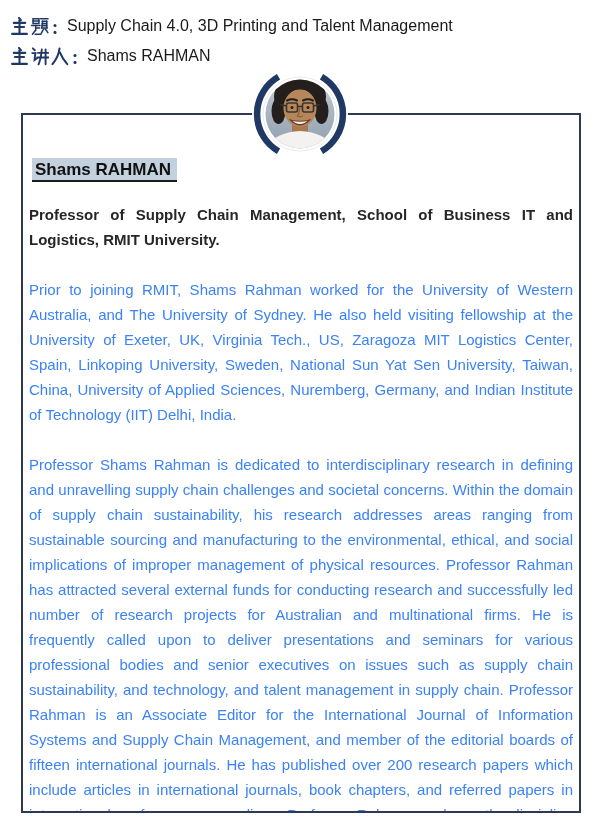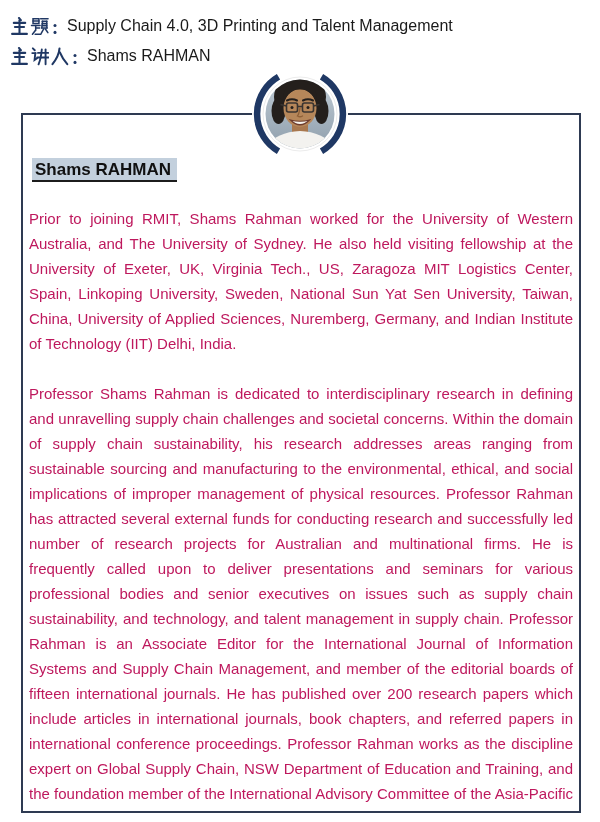--- a/index.html
+++ b/index.html
@@ -18,21 +18,21 @@
   
   .photo{position:absolute;left:245px;top:59px;width:110px;height:110px;z-index:3;}
 
   
   .bio-card{position:absolute;left:21px;top:113px;width:544px;height:652px;
             border:2px solid #2e3a52;padding:44px 6px 0 6px;z-index:1;overflow:hidden;background:#fff;}
   .bio-name{margin:0 0 0 3px;font-size:17px;font-weight:700;color:#111;line-height:22px;}
   .hl{background:#c3d0dd;border-bottom:2px solid #1c1c1c;padding:2px 6px 1px 3px;}
   .bio-card p{font-size:15px;line-height:25px;text-align:justify;}
   .bio-title{margin:21px 0 0;font-weight:700;color:#262626;}
-  .bio-para{margin:25px 0 0;color:#be185d;}
+  .bio-para{margin:25px 0 0;color:#3b82f6;}
 </style>
 </head>
 <body>
 
 <div class="page">
 
   <header class="header">
     <div class="hline">
       <span class="cjk">
         <span class="sr">主题：</span>
@@ -145,17 +145,18 @@
         <circle cx="47" cy="48.5" r="1.5" fill="#241f1c"></circle>
         <circle cx="63" cy="48.5" r="1.5" fill="#241f1c"></circle>
         <path d="M55,49 Q54,55 52.5,57 Q55,58.5 57.5,57" stroke="#8f6138" stroke-width="1.4" fill="none" stroke-linecap="round"></path>
         <path d="M45.5,61 Q55,63.5 64.5,61 Q55,70.5 45.5,61 Z" fill="#f7f3ed" stroke="#6e3d2e" stroke-width="1.2"></path>
       </g>
     </svg>
   </div>
 
   <section class="bio-card">
     <h2 class="bio-name"><span class="hl">Shams RAHMAN</span></h2>
+    <p class="bio-title">Professor of Supply Chain Management, School of Business IT and Logistics, RMIT University.</p>
     <p class="bio-para">Prior to joining RMIT, Shams Rahman worked for the University of Western Australia, and The University of Sydney. He also held visiting fellowship at the University of Exeter, UK, Virginia Tech., US, Zaragoza MIT Logistics Center, Spain, Linkoping University, Sweden, National Sun Yat Sen University, Taiwan, China, University of Applied Sciences, Nuremberg, Germany, and Indian Institute of Technology (IIT) Delhi, India.</p>
     <p class="bio-para">Professor Shams Rahman is dedicated to interdisciplinary research in defining and unravelling supply chain challenges and societal concerns. Within the domain of supply chain sustainability, his research addresses areas ranging from sustainable sourcing and manufacturing to the environmental, ethical, and social implications of improper management of physical resources. Professor Rahman has attracted several external funds for conducting research and successfully led number of research projects for Australian and multinational firms. He is frequently called upon to deliver presentations and seminars for various professional bodies and senior executives on issues such as supply chain sustainability, and technology, and talent management in supply chain. Professor Rahman is an Associate Editor for the International Journal of Information Systems and Supply Chain Management, and member of the editorial boards of fifteen international journals. He has published over 200 research papers which include articles in international journals, book chapters, and referred papers in international conference proceedings. Professor Rahman works as the discipline expert on Global Supply Chain, NSW Department of Education and Training, and the foundation member of the International Advisory Committee of the Asia-Pacific Federation of Logistics &amp; Supply Chain Systems.</p>
   </section>
 
 </div>
 
 </body></html>

